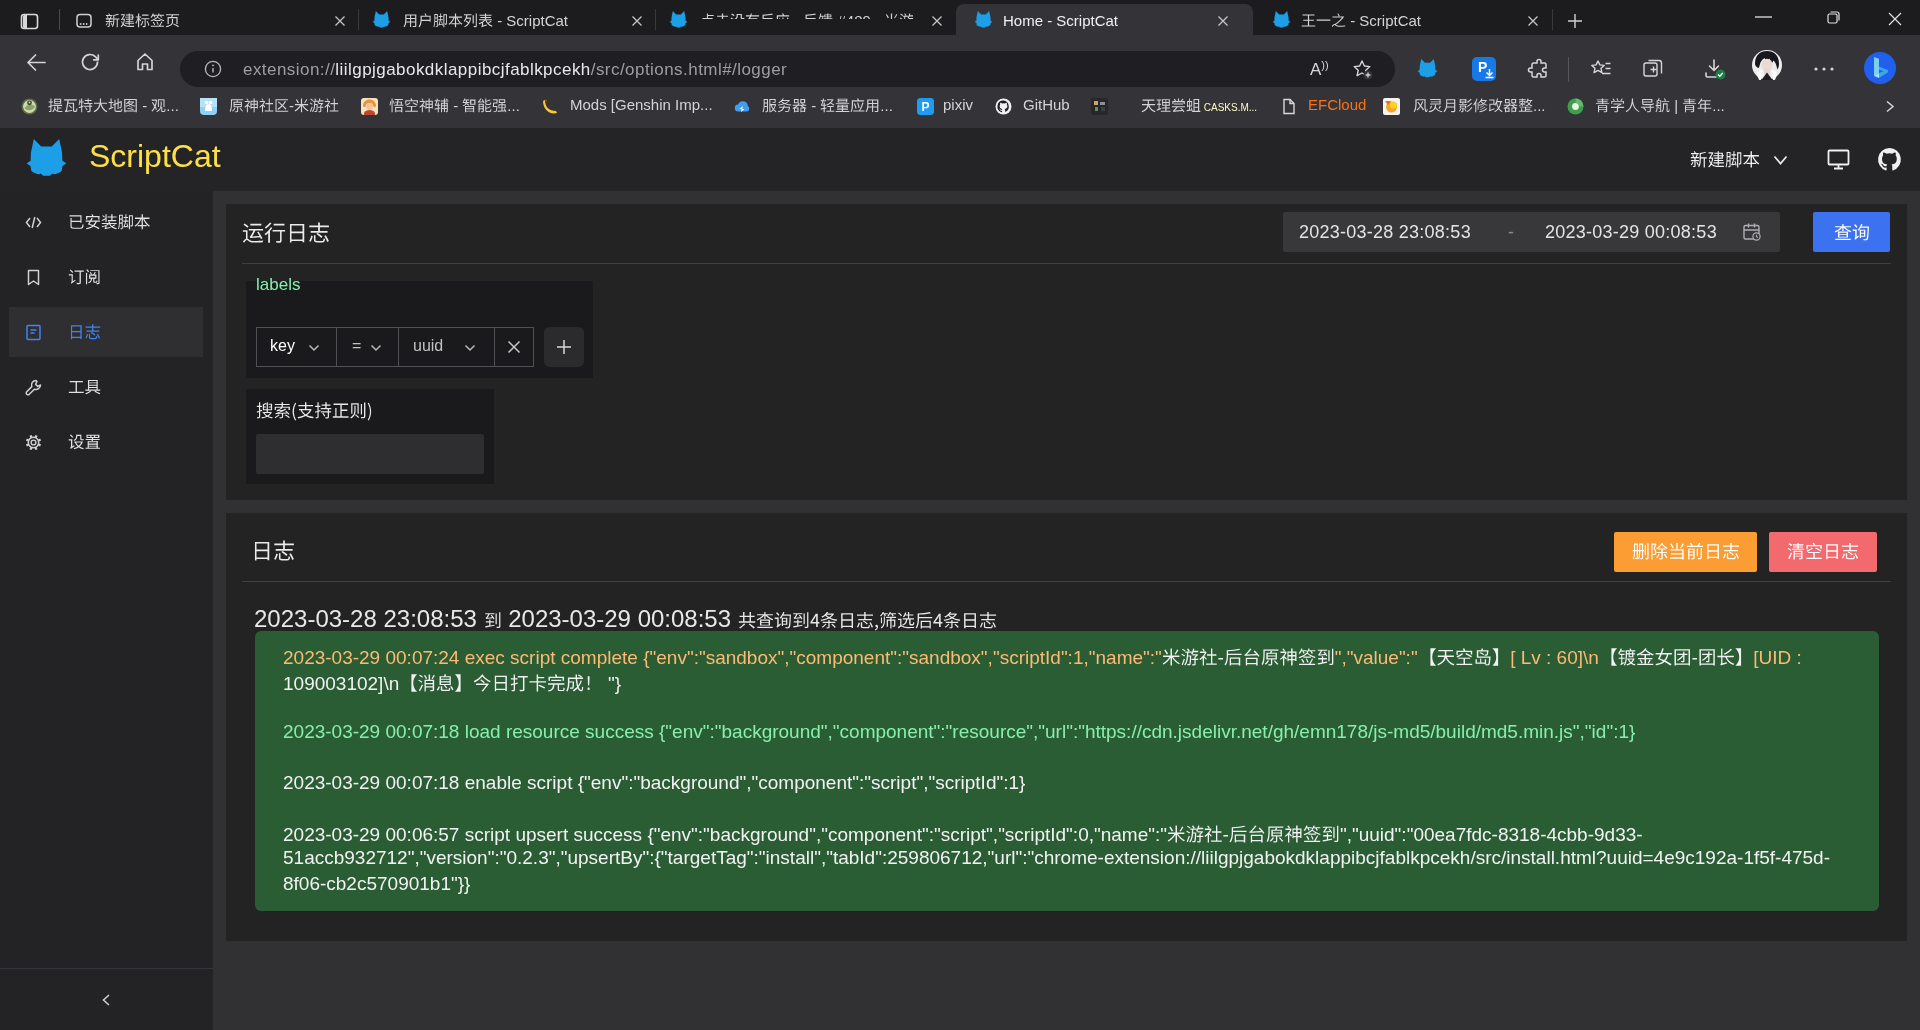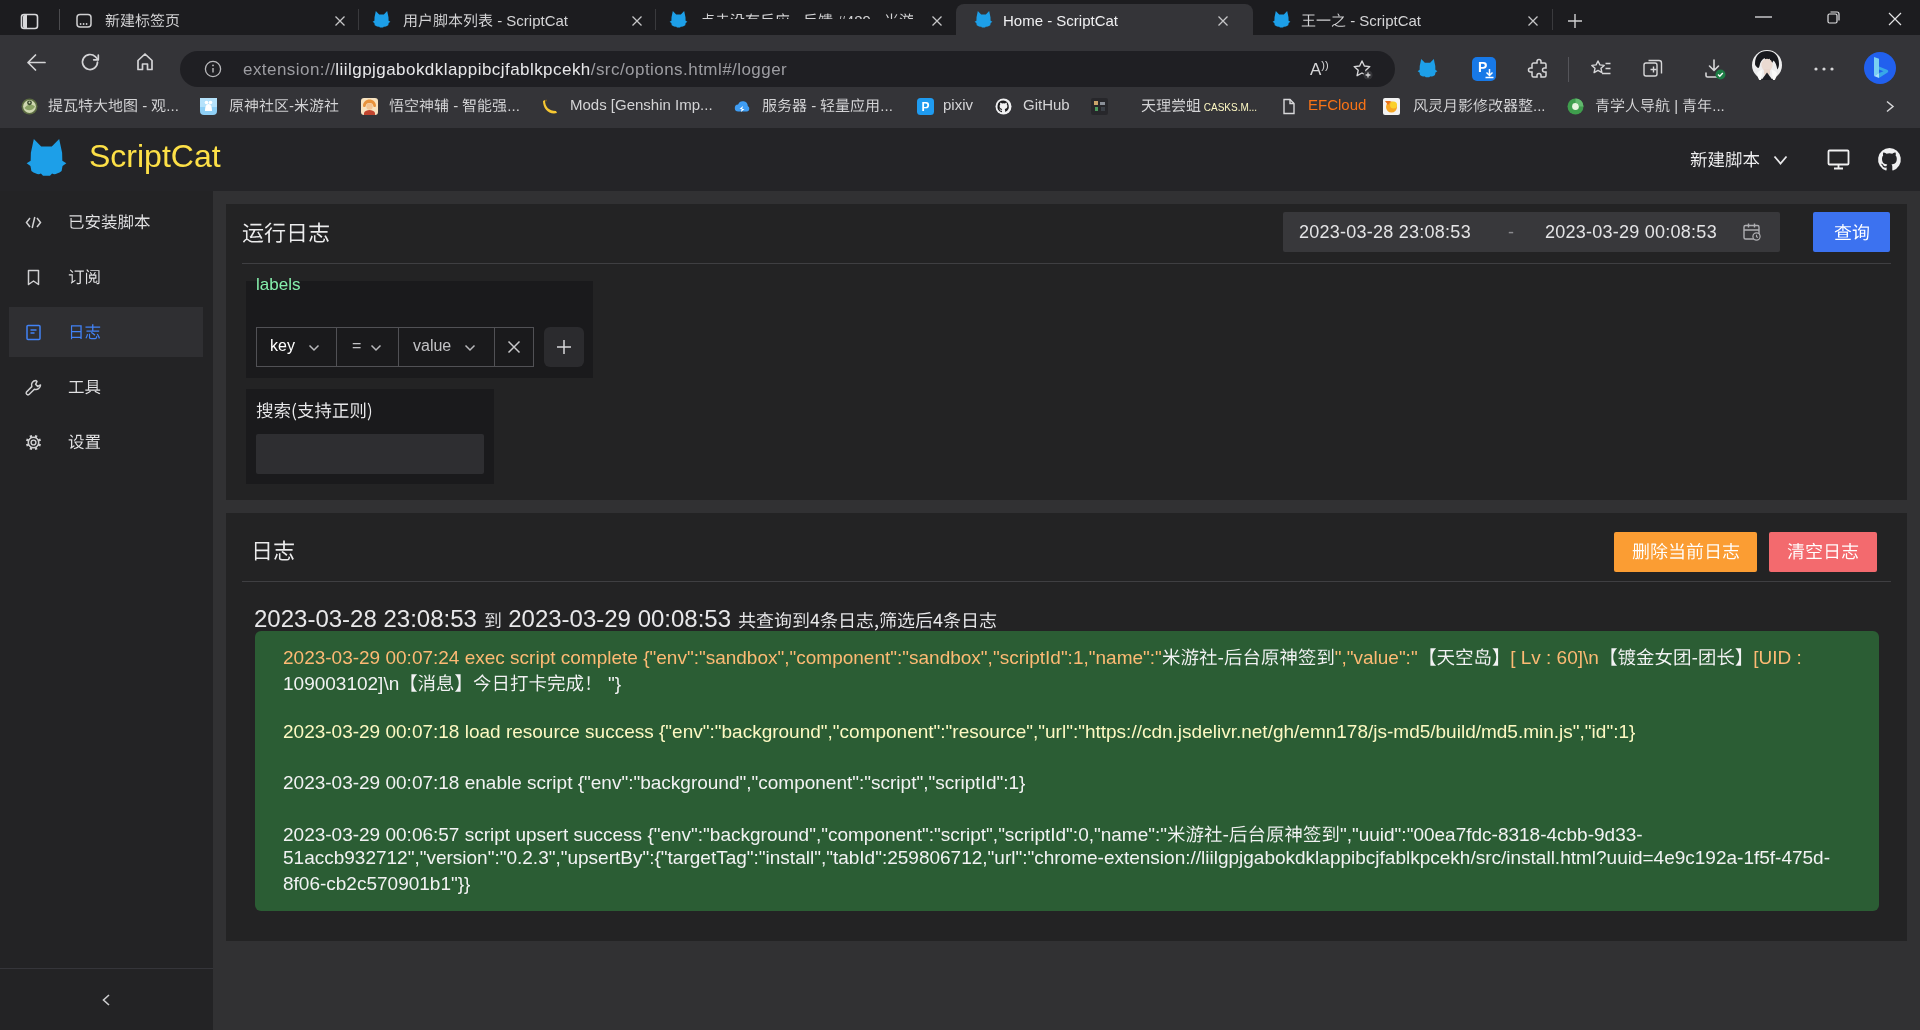--- a/index.html
+++ b/index.html
@@ -340,21 +340,21 @@
 <div class="abs" style="left:398px;top:327px;width:1px;height:40px;background:#515155"></div>
 <div class="abs" style="left:494px;top:327px;width:1px;height:40px;background:#515155"></div>
 <div class="abs" style="left:270px;top:337px;font-size:16px;color:#ffffff">key</div>
 <svg class="abs" style="left:308px;top:344px" width="12" height="8" viewBox="0 0 12 8">
     <path d="M1.5 1.5L6 6L10.5 1.5" fill="none" stroke="#b9b9bc" stroke-width="1.5"></path>
   </svg>
 <div class="abs" style="left:352px;top:337px;font-size:16px;color:#c2c2c5">=</div>
 <svg class="abs" style="left:370px;top:344px" width="12" height="8" viewBox="0 0 12 8">
     <path d="M1.5 1.5L6 6L10.5 1.5" fill="none" stroke="#b9b9bc" stroke-width="1.5"></path>
   </svg>
-<div class="abs" style="left:413px;top:337px;font-size:16px;color:#c2c2c5">value</div>
+<div class="abs" style="left:413px;top:337px;font-size:16px;color:#c2c2c5">uuid</div>
 <svg class="abs" style="left:464px;top:344px" width="12" height="8" viewBox="0 0 12 8">
     <path d="M1.5 1.5L6 6L10.5 1.5" fill="none" stroke="#b9b9bc" stroke-width="1.5"></path>
   </svg>
 <svg class="abs" style="left:507px;top:340px" width="14" height="14" viewBox="0 0 14 14">
 <path d="M1.5 1.5L12.5 12.5M12.5 1.5L1.5 12.5" stroke="#c9c9cb" stroke-width="1.5"></path>
   </svg>
 <div class="abs" style="left:544px;top:327px;width:40px;height:40px;background:#2b2b2e;border-radius:6px"></div>
 <svg class="abs" style="left:556px;top:339px" width="16" height="16" viewBox="0 0 16 16">
 <path d="M8 1v14M1 8h14" stroke="#d8d8da" stroke-width="1.5"></path>
   </svg>
@@ -385,18 +385,18 @@
 <div class="abs" style="left:283px;top:645px;font-size:19px;color:#fdba74;white-space:nowrap">2023-03-29 00:07:24 exec script complete {"env":"sandbox","component":"sandbox","scriptId":1,"name":"<svg style="display:inline-block;vertical-align:-6px" width="172.9" height="25">
       <path transform="translate(0,19) scale(0.18500,0.18500)" d="M81 -79C78 -71 72 -60 67 -54L73 -51C78 -57 84 -67 89 -76ZM12 -75C17 -68 23 -58 25 -52L33 -55C30 -61 24 -71 18 -78ZM46 -84V-46H6V-38H40C31 -24 17 -10 4 -3C5 -1 8 2 9 3C22 -5 37 -19 46 -34V8H54V-35C63 -20 78 -5 91 2C92 0 95 -2 97 -4C84 -11 69 -24 60 -38H94V-46H54V-84Z M108 -78C113 -74 120 -70 123 -67L128 -73C124 -75 117 -80 112 -83ZM104 -51C109 -48 117 -44 120 -41L125 -47C121 -49 114 -53 108 -56ZM106 3 112 7C116 -3 121 -15 124 -26L118 -29C114 -18 109 -5 106 3ZM175 -39V-29H160V-22H175V-0C175 1 175 1 173 1C172 1 168 1 162 1C163 3 164 6 165 8C171 8 176 8 179 7C182 6 182 4 182 -0V-22H196V-29H182V-36C187 -40 192 -45 196 -50L191 -53L190 -53H165C167 -56 168 -60 170 -64H196V-71H172C174 -75 174 -79 175 -83L168 -84C166 -72 162 -61 157 -54C158 -53 162 -51 163 -50L165 -52V-46H184C181 -43 178 -41 175 -39ZM126 -68V-61H135C134 -36 133 -11 120 3C122 4 124 6 125 8C136 -3 140 -21 141 -40H151C150 -13 149 -3 148 -1C147 0 146 0 145 0C143 0 140 0 136 0C137 2 138 5 138 7C142 7 146 7 148 7C150 7 152 6 154 4C156 0 157 -11 158 -43C158 -44 158 -46 158 -46H141C142 -51 142 -56 142 -61H161V-68ZM134 -81C138 -77 141 -72 143 -68L150 -71C148 -75 145 -80 141 -84Z M216 -81C220 -77 224 -71 225 -67L231 -71C230 -75 225 -80 222 -84ZM205 -67V-60H232C225 -47 214 -35 203 -29C204 -27 205 -24 206 -22C211 -25 215 -28 220 -33V8H227V-35C231 -31 236 -26 238 -23L242 -29C240 -31 232 -39 229 -43C234 -49 238 -57 241 -64L237 -67L236 -67ZM265 -84V-53H243V-45H265V-3H238V4H296V-3H272V-45H294V-53H272V-84Z M305 -24H330V-32H305Z M350 -75V-49C350 -34 349 -12 338 3C340 4 343 7 344 8C356 -8 357 -32 357 -49H430V-56H357V-69C380 -70 406 -73 423 -77L417 -83C401 -79 374 -76 350 -75ZM366 -35V8H373V3H415V8H423V-35ZM373 -4V-28H415V-4Z M453 -34V8H460V2H509V8H517V-34ZM460 -5V-27H509V-5ZM447 -43C451 -44 457 -44 515 -47C517 -44 519 -41 521 -39L527 -43C522 -52 510 -64 501 -73L495 -69C499 -64 505 -59 509 -54L458 -52C467 -60 476 -70 484 -81L476 -84C468 -72 457 -59 453 -56C450 -53 447 -50 445 -50C446 -48 447 -44 447 -43Z M572 -40H614V-31H572ZM572 -55H614V-46H572ZM605 -16C611 -10 618 -1 622 4L629 0C625 -5 616 -14 610 -20ZM572 -20C567 -13 561 -6 555 -0C557 1 560 3 561 4C567 -2 574 -10 579 -18ZM548 -78V-50C548 -35 547 -13 538 2C540 3 543 5 545 6C554 -10 555 -34 555 -50V-72H629V-78ZM588 -70C587 -68 585 -64 584 -61H564V-25H589V-0C589 1 588 1 587 1C585 1 580 1 574 1C575 3 576 6 577 8C584 8 589 8 592 7C595 6 596 4 596 -0V-25H621V-61H592C594 -64 595 -66 596 -69Z M650 -81C654 -76 658 -71 659 -67L665 -71C664 -75 660 -80 656 -84ZM684 -41H698V-27H684ZM684 -48V-61H698V-48ZM720 -41V-27H706V-41ZM720 -48H706V-61H720ZM698 -84V-68H678V-15H684V-20H698V8H706V-20H720V-16H727V-68H706V-84ZM640 -67V-60H665C659 -47 648 -35 638 -29C639 -27 641 -24 641 -22C645 -24 650 -28 654 -32V8H661V-35C664 -31 669 -26 671 -23L675 -29C674 -31 666 -39 662 -42C667 -49 671 -56 674 -64L670 -67L669 -67Z M777 -28C781 -22 784 -13 786 -8L792 -10C791 -15 787 -24 783 -30ZM752 -25C757 -19 761 -11 763 -6L770 -9C768 -14 763 -22 758 -28ZM805 -40H764V-34H805ZM792 -84C790 -77 785 -70 780 -65C781 -65 782 -64 784 -63C774 -51 755 -42 738 -37C740 -35 742 -33 743 -31C750 -33 757 -36 764 -40C772 -44 779 -49 785 -55C795 -45 812 -36 826 -32C827 -34 830 -37 831 -38C816 -42 798 -50 789 -59L791 -61L787 -63C789 -65 790 -67 792 -69H801C804 -65 808 -59 809 -56L816 -58C815 -61 812 -65 809 -69H829V-75H796C797 -78 798 -80 799 -83ZM753 -84C750 -75 745 -65 738 -58C740 -57 743 -55 745 -54C748 -58 751 -63 754 -69H759C761 -65 764 -59 765 -56L771 -58C770 -61 768 -65 766 -69H782V-75H757C758 -78 759 -80 760 -83ZM811 -30C806 -20 800 -9 795 -1H741V5H828V-1H803C808 -9 813 -19 817 -28Z M899 -75V-15H906V-75ZM919 -82V-4C919 -2 918 -2 916 -2C915 -1 909 -1 903 -2C904 0 906 4 906 6C913 6 919 6 922 4C925 3 926 1 926 -4V-82ZM841 -4 843 3C856 0 875 -3 893 -7L892 -13L871 -9V-25H891V-32H871V-42H864V-32H844V-25H864V-8ZM847 -44C849 -45 853 -45 884 -48C885 -46 887 -44 888 -42L893 -46C890 -52 884 -61 878 -68L873 -64C875 -61 878 -58 880 -54L854 -52C859 -58 863 -64 866 -71H893V-77H842V-71H858C854 -64 850 -57 849 -55C847 -53 846 -51 844 -51C845 -49 846 -46 847 -44Z" fill="#f2f2f3"></path>
     </svg>","value":"<svg style="display:inline-block;vertical-align:-6px" width="92.5" height="25">
       <path transform="translate(0,19) scale(0.18500,0.18500)" d="M97 -84V-85H67V9H97V8C86 -1 77 -18 77 -38C77 -58 86 -75 97 -84Z M107 -46V-38H143C140 -24 130 -9 104 2C106 3 108 6 109 8C135 -3 146 -18 150 -32C158 -13 172 1 192 8C193 6 195 3 197 1C176 -5 162 -19 156 -38H194V-46H153C153 -49 153 -53 153 -57V-69H189V-76H110V-69H145V-57C145 -53 145 -49 145 -46Z M256 -54C267 -48 280 -40 287 -36L292 -42C285 -46 271 -54 261 -59ZM238 -59C231 -52 220 -46 208 -41L213 -35C225 -40 236 -47 244 -54ZM208 -2V5H293V-2H254V-28H282V-34H218V-28H246V-2ZM242 -82C244 -79 246 -75 247 -72H208V-49H215V-65H285V-52H293V-72H256C255 -76 252 -81 250 -85Z M332 -59C340 -56 349 -51 353 -48L358 -53C353 -56 343 -61 336 -63ZM376 -74H348C350 -77 352 -80 353 -83L344 -84C344 -82 342 -78 340 -74H318V-34H384C383 -11 382 -2 379 -0C378 1 377 1 376 1L368 1V-26H361V-8H342V-30H336V-8H318V-26H311V-2H361V1H364C365 3 366 6 366 7C371 8 376 8 378 7C382 7 384 6 386 4C389 1 390 -9 392 -37C392 -38 392 -40 392 -40H326V-68H373C372 -58 371 -53 370 -52C369 -51 368 -51 367 -51C366 -51 362 -51 359 -51C360 -50 361 -47 361 -45C365 -44 368 -44 370 -45C372 -45 374 -46 376 -47C378 -50 379 -56 381 -72C381 -72 381 -74 381 -74Z M433 9V-85H403V-84C414 -75 423 -58 423 -38C423 -18 414 -1 403 8V9Z" fill="#f2f2f3"></path>
     </svg>[ Lv : 60]\n<svg style="display:inline-block;vertical-align:-6px" width="154.4" height="25">
       <path transform="translate(0,19) scale(0.18500,0.18500)" d="M97 -84V-85H67V9H97V8C86 -1 77 -18 77 -38C77 -58 86 -75 97 -84Z M165 -83C166 -80 167 -78 168 -75H144V-45C144 -30 143 -10 134 5C136 5 139 7 140 8C149 -7 151 -29 151 -45V-52H160V-36H186V-52H195V-58H186V-66H179V-58H166V-66H160V-58H151V-68H196V-75H175C174 -78 173 -81 171 -84ZM179 -52V-42H166V-52ZM183 -24C181 -19 177 -15 173 -11C169 -15 166 -19 163 -24ZM152 -30V-24H156C159 -18 163 -12 168 -7C162 -3 155 -0 148 2C149 3 151 6 152 8C159 6 167 2 173 -2C179 2 185 6 193 8C194 6 196 4 197 2C190 0 184 -3 178 -7C184 -12 189 -20 192 -29L188 -31L187 -30ZM117 -84C114 -74 109 -65 103 -59C105 -58 107 -54 107 -52C111 -56 114 -60 117 -66H139V-73H120C122 -76 123 -79 124 -82ZM118 7C120 6 122 4 138 -5C138 -6 137 -9 137 -11L126 -6V-28H139V-34H126V-48H138V-55H111V-48H120V-34H106V-28H120V-6C120 -2 117 -0 115 1C116 2 118 5 118 7Z M220 -22C224 -16 228 -8 229 -3L236 -6C234 -11 230 -19 226 -24ZM273 -24C271 -19 266 -11 263 -6L268 -3C272 -8 277 -15 280 -22ZM250 -85C240 -70 222 -58 203 -52C205 -50 207 -48 208 -45C214 -47 219 -50 224 -53V-47H246V-33H211V-26H246V-2H207V5H293V-2H254V-26H289V-33H254V-47H276V-53C281 -50 287 -48 292 -46C293 -48 295 -51 297 -52C282 -57 264 -67 254 -78L257 -82ZM275 -54H227C235 -59 244 -66 250 -73C257 -66 266 -59 275 -54Z M367 -52C364 -39 359 -29 352 -21C344 -24 337 -28 329 -30C332 -37 336 -44 339 -52ZM318 -27C327 -23 337 -19 346 -15C336 -8 323 -3 305 -0C306 2 308 5 309 7C329 4 343 -2 354 -11C366 -5 378 2 386 8L392 1C384 -4 372 -11 360 -17C367 -26 372 -38 375 -52H394V-60H342C345 -68 348 -76 350 -84L342 -85C340 -77 337 -69 333 -60H306V-52H330C326 -43 322 -34 318 -27Z M408 -80V8H416V4H484V8H492V-80ZM416 -3V-73H484V-3ZM455 -68V-56H423V-49H453C444 -38 432 -28 421 -22C423 -21 425 -18 426 -17C436 -22 447 -31 455 -40V-17C455 -16 455 -16 453 -16C452 -16 448 -16 443 -16C444 -14 445 -11 446 -9C452 -9 456 -9 459 -10C462 -11 462 -13 462 -17V-49H478V-56H462V-68Z M505 -24H530V-32H505Z M543 -80V8H551V4H618V8H626V-80ZM551 -3V-73H618V-3ZM590 -68V-56H557V-49H587C579 -38 567 -28 556 -22C558 -21 560 -18 561 -17C571 -22 581 -31 590 -40V-17C590 -16 589 -16 588 -16C587 -16 582 -16 578 -16C579 -14 580 -11 580 -9C587 -9 591 -9 594 -10C596 -11 597 -13 597 -17V-49H612V-56H597V-68Z M712 -82C703 -71 688 -62 674 -56C676 -55 679 -52 680 -50C694 -57 709 -67 719 -79ZM640 -45V-37H660V-6C660 -2 657 0 655 1C657 2 658 6 658 7C661 6 665 5 692 -3C692 -4 691 -8 691 -10L667 -4V-37H683C691 -17 705 -2 726 5C727 3 730 -0 731 -2C712 -8 698 -20 691 -37H729V-45H667V-84H660V-45Z M768 9V-85H738V-84C749 -75 758 -58 758 -38C758 -18 749 -1 738 8V9Z" fill="#f2f2f3"></path>
     </svg>[UID :</div>
 <div class="abs" style="left:283px;top:670.5px;font-size:19px;color:#f2f2f3;white-space:nowrap">109003102]\n<svg style="display:inline-block;vertical-align:-6px" width="203.5" height="25">
       <path transform="translate(0,19) scale(0.18500,0.18500)" d="M97 -84V-85H67V9H97V8C86 -1 77 -18 77 -38C77 -58 86 -75 97 -84Z M186 -81C184 -75 179 -67 176 -62L182 -60C186 -64 190 -72 194 -78ZM135 -78C139 -72 144 -64 145 -59L152 -62C150 -67 146 -75 141 -81ZM108 -78C115 -74 122 -69 126 -66L130 -71C127 -75 119 -80 113 -83ZM104 -51C110 -48 118 -43 122 -39L126 -45C122 -48 114 -53 108 -56ZM107 2 113 7C119 -2 125 -15 130 -26L124 -30C119 -19 112 -6 107 2ZM145 -31H182V-20H145ZM145 -38V-48H182V-38ZM160 -84V-56H138V8H145V-14H182V-2C182 -0 182 0 180 0C179 0 173 0 168 0C169 2 170 5 170 7C178 7 183 7 186 6C189 5 190 3 190 -1V-56H168V-84Z M227 -55H273V-47H227ZM227 -41H273V-33H227ZM227 -69H273V-61H227ZM226 -20V-4C226 4 229 6 241 6C243 6 261 6 264 6C274 6 276 3 277 -10C275 -10 272 -11 270 -12C270 -2 269 -1 263 -1C259 -1 244 -1 241 -1C235 -1 234 -1 234 -4V-20ZM276 -19C281 -13 286 -4 287 1L294 -2C293 -8 288 -16 283 -22ZM215 -20C212 -14 208 -6 204 0L211 3C215 -2 219 -11 221 -18ZM242 -24C247 -19 253 -13 255 -8L261 -12C259 -16 253 -23 248 -27H280V-75H251C252 -77 254 -80 255 -84L246 -85C246 -82 244 -78 243 -75H219V-27H247Z M333 9V-85H303V-84C314 -75 323 -58 323 -38C323 -18 314 -1 303 8V9Z M439 -53C446 -48 454 -41 458 -37L464 -42C459 -46 451 -53 444 -58ZM416 -35V-27H472C465 -18 455 -5 446 5L454 8C464 -5 478 -21 486 -32L480 -35L479 -35ZM450 -85C439 -70 422 -56 404 -48C406 -46 408 -43 409 -41C424 -48 439 -60 450 -73C461 -60 477 -48 491 -42C492 -44 494 -47 496 -48C482 -54 465 -67 455 -79L457 -81Z M525 -35H575V-7H525ZM525 -43V-70H575V-43ZM518 -77V7H525V0H575V6H583V-77Z M620 -84V-64H605V-57H620V-35C614 -34 608 -32 604 -31L606 -24L620 -28V-2C620 -1 619 -0 618 -0C617 0 612 0 608 -0C608 2 610 5 610 7C617 7 621 7 624 6C626 4 627 2 627 -2V-30L642 -34L641 -41L627 -37V-57H641V-64H627V-84ZM642 -76V-68H670V-3C670 -1 670 -1 668 -1C665 -0 658 -0 651 -1C652 2 653 5 654 7C663 7 670 7 673 6C677 5 678 2 678 -3V-68H696V-76Z M753 -23C764 -19 779 -12 786 -8L790 -15C783 -19 768 -25 757 -29ZM744 -84V-47H705V-40H744V8H752V-40H795V-47H752V-63H785V-70H752V-84Z M823 -55V-48H877V-55ZM806 -36V-29H832C831 -11 827 -2 804 2C806 3 808 6 808 8C833 3 839 -8 840 -29H858V-4C858 4 860 6 869 6C871 6 883 6 885 6C893 6 895 3 896 -11C894 -11 890 -13 889 -14C888 -2 888 -0 884 -0C882 -0 872 -0 870 -0C866 -0 865 -1 865 -4V-29H894V-36ZM842 -83C844 -80 846 -76 847 -72H808V-50H816V-65H884V-50H892V-72H856C855 -76 852 -81 850 -85Z M954 -84C954 -78 955 -72 955 -67H913V-39C913 -26 912 -9 904 4C905 5 909 7 910 9C919 -4 921 -25 921 -39V-40H939C938 -22 938 -16 937 -14C936 -14 935 -13 934 -13C932 -13 928 -13 923 -14C924 -12 925 -9 925 -7C930 -6 934 -6 937 -7C940 -7 942 -8 943 -10C945 -12 946 -21 946 -43C946 -44 946 -46 946 -46H921V-60H955C957 -44 959 -29 963 -17C956 -10 948 -3 940 1C941 3 944 6 945 8C953 3 960 -3 966 -9C970 1 976 7 984 7C992 7 995 2 996 -15C994 -16 991 -17 989 -19C989 -6 988 -0 985 -0C980 -0 975 -6 971 -16C979 -26 985 -37 989 -50L982 -52C978 -42 974 -33 969 -25C966 -34 964 -46 963 -60H995V-67H963C962 -72 962 -78 962 -84ZM967 -79C974 -76 981 -71 985 -67L990 -72C986 -76 978 -80 972 -84Z M1022 -24H1028L1030 -63L1030 -75H1020L1020 -63ZM1025 0C1028 0 1031 -2 1031 -6C1031 -10 1028 -13 1025 -13C1022 -13 1019 -10 1019 -6C1019 -2 1021 0 1025 0Z" fill="#f2f2f3"></path>
     </svg> "}</div>
-<div class="abs" style="left:283px;top:721px;font-size:19px;color:#fef9c3;white-space:nowrap">2023-03-29 00:07:18 load resource success {"env":"background","component":"resource","url":"https://cdn.jsdelivr.net/gh/emn178/js-md5/build/md5.min.js","id":1}</div>
+<div class="abs" style="left:283px;top:721px;font-size:19px;color:#86efac;white-space:nowrap">2023-03-29 00:07:18 load resource success {"env":"background","component":"resource","url":"https://cdn.jsdelivr.net/gh/emn178/js-md5/build/md5.min.js","id":1}</div>
 <div class="abs" style="left:283px;top:771.5px;font-size:19px;color:#f2f2f3;white-space:nowrap">2023-03-29 00:07:18 enable script {"env":"background","component":"script","scriptId":1}</div>
 <div class="abs" style="left:283px;top:822px;font-size:19px;color:#f2f2f3;white-space:nowrap">2023-03-29 00:06:57 script upsert success {"env":"background","component":"script","scriptId":0,"name":"<svg style="display:inline-block;vertical-align:-6px" width="172.9" height="25">
       <path transform="translate(0,19) scale(0.18500,0.18500)" d="M81 -79C78 -71 72 -60 67 -54L73 -51C78 -57 84 -67 89 -76ZM12 -75C17 -68 23 -58 25 -52L33 -55C30 -61 24 -71 18 -78ZM46 -84V-46H6V-38H40C31 -24 17 -10 4 -3C5 -1 8 2 9 3C22 -5 37 -19 46 -34V8H54V-35C63 -20 78 -5 91 2C92 0 95 -2 97 -4C84 -11 69 -24 60 -38H94V-46H54V-84Z M108 -78C113 -74 120 -70 123 -67L128 -73C124 -75 117 -80 112 -83ZM104 -51C109 -48 117 -44 120 -41L125 -47C121 -49 114 -53 108 -56ZM106 3 112 7C116 -3 121 -15 124 -26L118 -29C114 -18 109 -5 106 3ZM175 -39V-29H160V-22H175V-0C175 1 175 1 173 1C172 1 168 1 162 1C163 3 164 6 165 8C171 8 176 8 179 7C182 6 182 4 182 -0V-22H196V-29H182V-36C187 -40 192 -45 196 -50L191 -53L190 -53H165C167 -56 168 -60 170 -64H196V-71H172C174 -75 174 -79 175 -83L168 -84C166 -72 162 -61 157 -54C158 -53 162 -51 163 -50L165 -52V-46H184C181 -43 178 -41 175 -39ZM126 -68V-61H135C134 -36 133 -11 120 3C122 4 124 6 125 8C136 -3 140 -21 141 -40H151C150 -13 149 -3 148 -1C147 0 146 0 145 0C143 0 140 0 136 0C137 2 138 5 138 7C142 7 146 7 148 7C150 7 152 6 154 4C156 0 157 -11 158 -43C158 -44 158 -46 158 -46H141C142 -51 142 -56 142 -61H161V-68ZM134 -81C138 -77 141 -72 143 -68L150 -71C148 -75 145 -80 141 -84Z M216 -81C220 -77 224 -71 225 -67L231 -71C230 -75 225 -80 222 -84ZM205 -67V-60H232C225 -47 214 -35 203 -29C204 -27 205 -24 206 -22C211 -25 215 -28 220 -33V8H227V-35C231 -31 236 -26 238 -23L242 -29C240 -31 232 -39 229 -43C234 -49 238 -57 241 -64L237 -67L236 -67ZM265 -84V-53H243V-45H265V-3H238V4H296V-3H272V-45H294V-53H272V-84Z M305 -24H330V-32H305Z M350 -75V-49C350 -34 349 -12 338 3C340 4 343 7 344 8C356 -8 357 -32 357 -49H430V-56H357V-69C380 -70 406 -73 423 -77L417 -83C401 -79 374 -76 350 -75ZM366 -35V8H373V3H415V8H423V-35ZM373 -4V-28H415V-4Z M453 -34V8H460V2H509V8H517V-34ZM460 -5V-27H509V-5ZM447 -43C451 -44 457 -44 515 -47C517 -44 519 -41 521 -39L527 -43C522 -52 510 -64 501 -73L495 -69C499 -64 505 -59 509 -54L458 -52C467 -60 476 -70 484 -81L476 -84C468 -72 457 -59 453 -56C450 -53 447 -50 445 -50C446 -48 447 -44 447 -43Z M572 -40H614V-31H572ZM572 -55H614V-46H572ZM605 -16C611 -10 618 -1 622 4L629 0C625 -5 616 -14 610 -20ZM572 -20C567 -13 561 -6 555 -0C557 1 560 3 561 4C567 -2 574 -10 579 -18ZM548 -78V-50C548 -35 547 -13 538 2C540 3 543 5 545 6C554 -10 555 -34 555 -50V-72H629V-78ZM588 -70C587 -68 585 -64 584 -61H564V-25H589V-0C589 1 588 1 587 1C585 1 580 1 574 1C575 3 576 6 577 8C584 8 589 8 592 7C595 6 596 4 596 -0V-25H621V-61H592C594 -64 595 -66 596 -69Z M650 -81C654 -76 658 -71 659 -67L665 -71C664 -75 660 -80 656 -84ZM684 -41H698V-27H684ZM684 -48V-61H698V-48ZM720 -41V-27H706V-41ZM720 -48H706V-61H720ZM698 -84V-68H678V-15H684V-20H698V8H706V-20H720V-16H727V-68H706V-84ZM640 -67V-60H665C659 -47 648 -35 638 -29C639 -27 641 -24 641 -22C645 -24 650 -28 654 -32V8H661V-35C664 -31 669 -26 671 -23L675 -29C674 -31 666 -39 662 -42C667 -49 671 -56 674 -64L670 -67L669 -67Z M777 -28C781 -22 784 -13 786 -8L792 -10C791 -15 787 -24 783 -30ZM752 -25C757 -19 761 -11 763 -6L770 -9C768 -14 763 -22 758 -28ZM805 -40H764V-34H805ZM792 -84C790 -77 785 -70 780 -65C781 -65 782 -64 784 -63C774 -51 755 -42 738 -37C740 -35 742 -33 743 -31C750 -33 757 -36 764 -40C772 -44 779 -49 785 -55C795 -45 812 -36 826 -32C827 -34 830 -37 831 -38C816 -42 798 -50 789 -59L791 -61L787 -63C789 -65 790 -67 792 -69H801C804 -65 808 -59 809 -56L816 -58C815 -61 812 -65 809 -69H829V-75H796C797 -78 798 -80 799 -83ZM753 -84C750 -75 745 -65 738 -58C740 -57 743 -55 745 -54C748 -58 751 -63 754 -69H759C761 -65 764 -59 765 -56L771 -58C770 -61 768 -65 766 -69H782V-75H757C758 -78 759 -80 760 -83ZM811 -30C806 -20 800 -9 795 -1H741V5H828V-1H803C808 -9 813 -19 817 -28Z M899 -75V-15H906V-75ZM919 -82V-4C919 -2 918 -2 916 -2C915 -1 909 -1 903 -2C904 0 906 4 906 6C913 6 919 6 922 4C925 3 926 1 926 -4V-82ZM841 -4 843 3C856 0 875 -3 893 -7L892 -13L871 -9V-25H891V-32H871V-42H864V-32H844V-25H864V-8ZM847 -44C849 -45 853 -45 884 -48C885 -46 887 -44 888 -42L893 -46C890 -52 884 -61 878 -68L873 -64C875 -61 878 -58 880 -54L854 -52C859 -58 863 -64 866 -71H893V-77H842V-71H858C854 -64 850 -57 849 -55C847 -53 846 -51 844 -51C845 -49 846 -46 847 -44Z" fill="#f2f2f3"></path>
     </svg>","uuid":"00ea7fdc-8318-4cbb-9d33-</div>
 <div class="abs" style="left:283px;top:847.3px;font-size:19px;color:#f2f2f3;white-space:nowrap">51accb932712","version":"0.2.3","upsertBy":{"targetTag":"install","tabId":259806712,"url":"chrome-extension://liilgpjgabokdklappibcjfablkpcekh/src/install.html?uuid=4e9c192a-1f5f-475d-</div>
 <div class="abs" style="left:283px;top:872.6px;font-size:19px;color:#f2f2f3;white-space:nowrap">8f06-cb2c570901b1"}}</div>
 </body></html>

